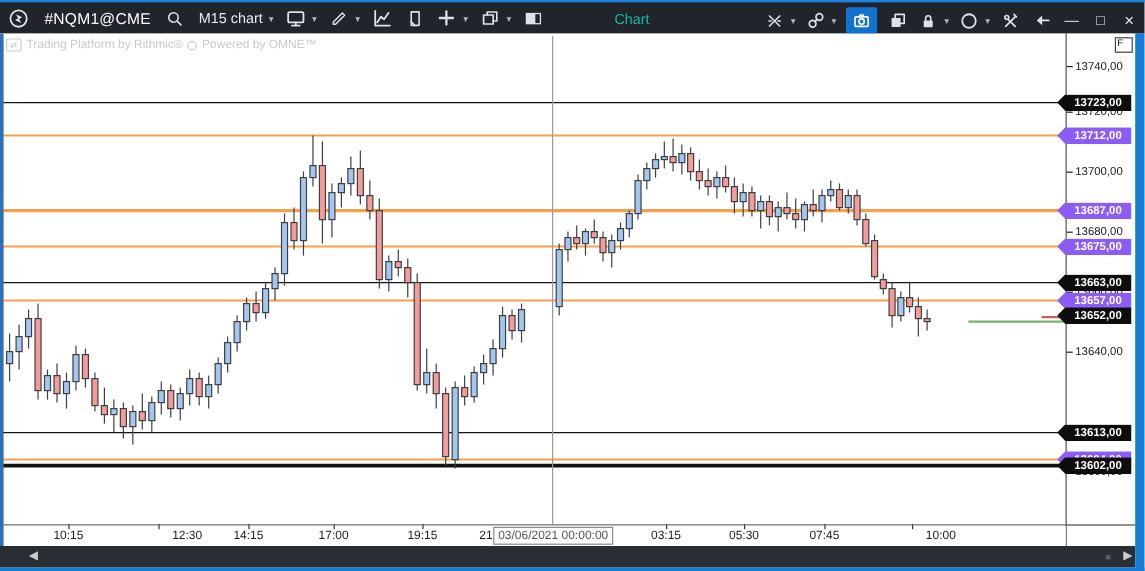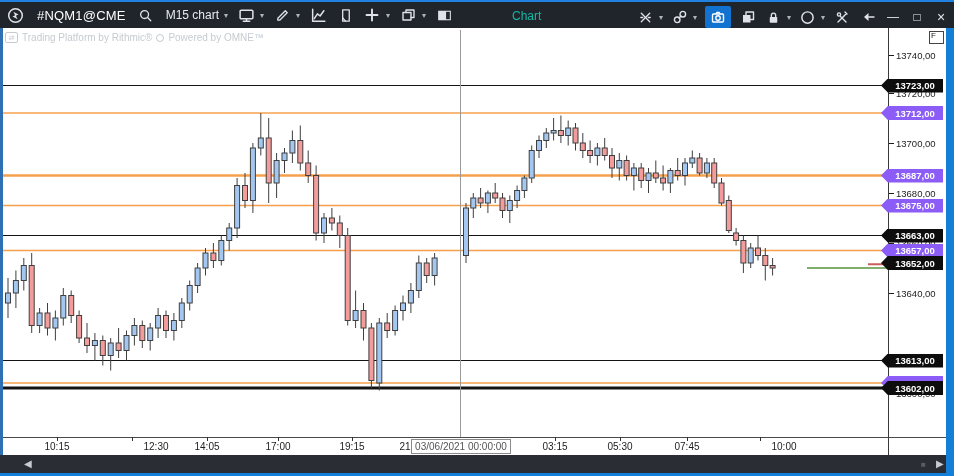--- a/index.html
+++ b/index.html
@@ -467,21 +467,21 @@
     </div>
 
   <div class="axis-sep-h"></div>
   <div class="time-axis" id="time-axis">
     <div class="session-box">03/06/2021 00:00:00</div>
   <div class="ta-tick" style="left: 57px;"></div>
       <div class="ta-label" style="left: 57px;">10:15</div>
       <div class="ta-tick" style="left: 132px;"></div>
       <div class="ta-label" style="left: 132px; margin-left: 24px;">12:30</div>
       <div class="ta-tick" style="left: 207px;"></div>
-      <div class="ta-label" style="left: 207px;">14:05</div>
+      <div class="ta-label" style="left: 207px;">14:15</div>
       <div class="ta-tick" style="left: 278px;"></div>
       <div class="ta-label" style="left: 278px;">17:00</div>
       <div class="ta-tick" style="left: 352px;"></div>
       <div class="ta-label" style="left: 352px;">19:15</div>
       <div class="ta-label" style="left: 405px;">21</div>
       <div class="ta-tick" style="left: 555px;"></div>
       <div class="ta-label" style="left: 555px;">03:15</div>
       <div class="ta-tick" style="left: 620px;"></div>
       <div class="ta-label" style="left: 620px;">05:30</div>
       <div class="ta-tick" style="left: 687px;"></div>

